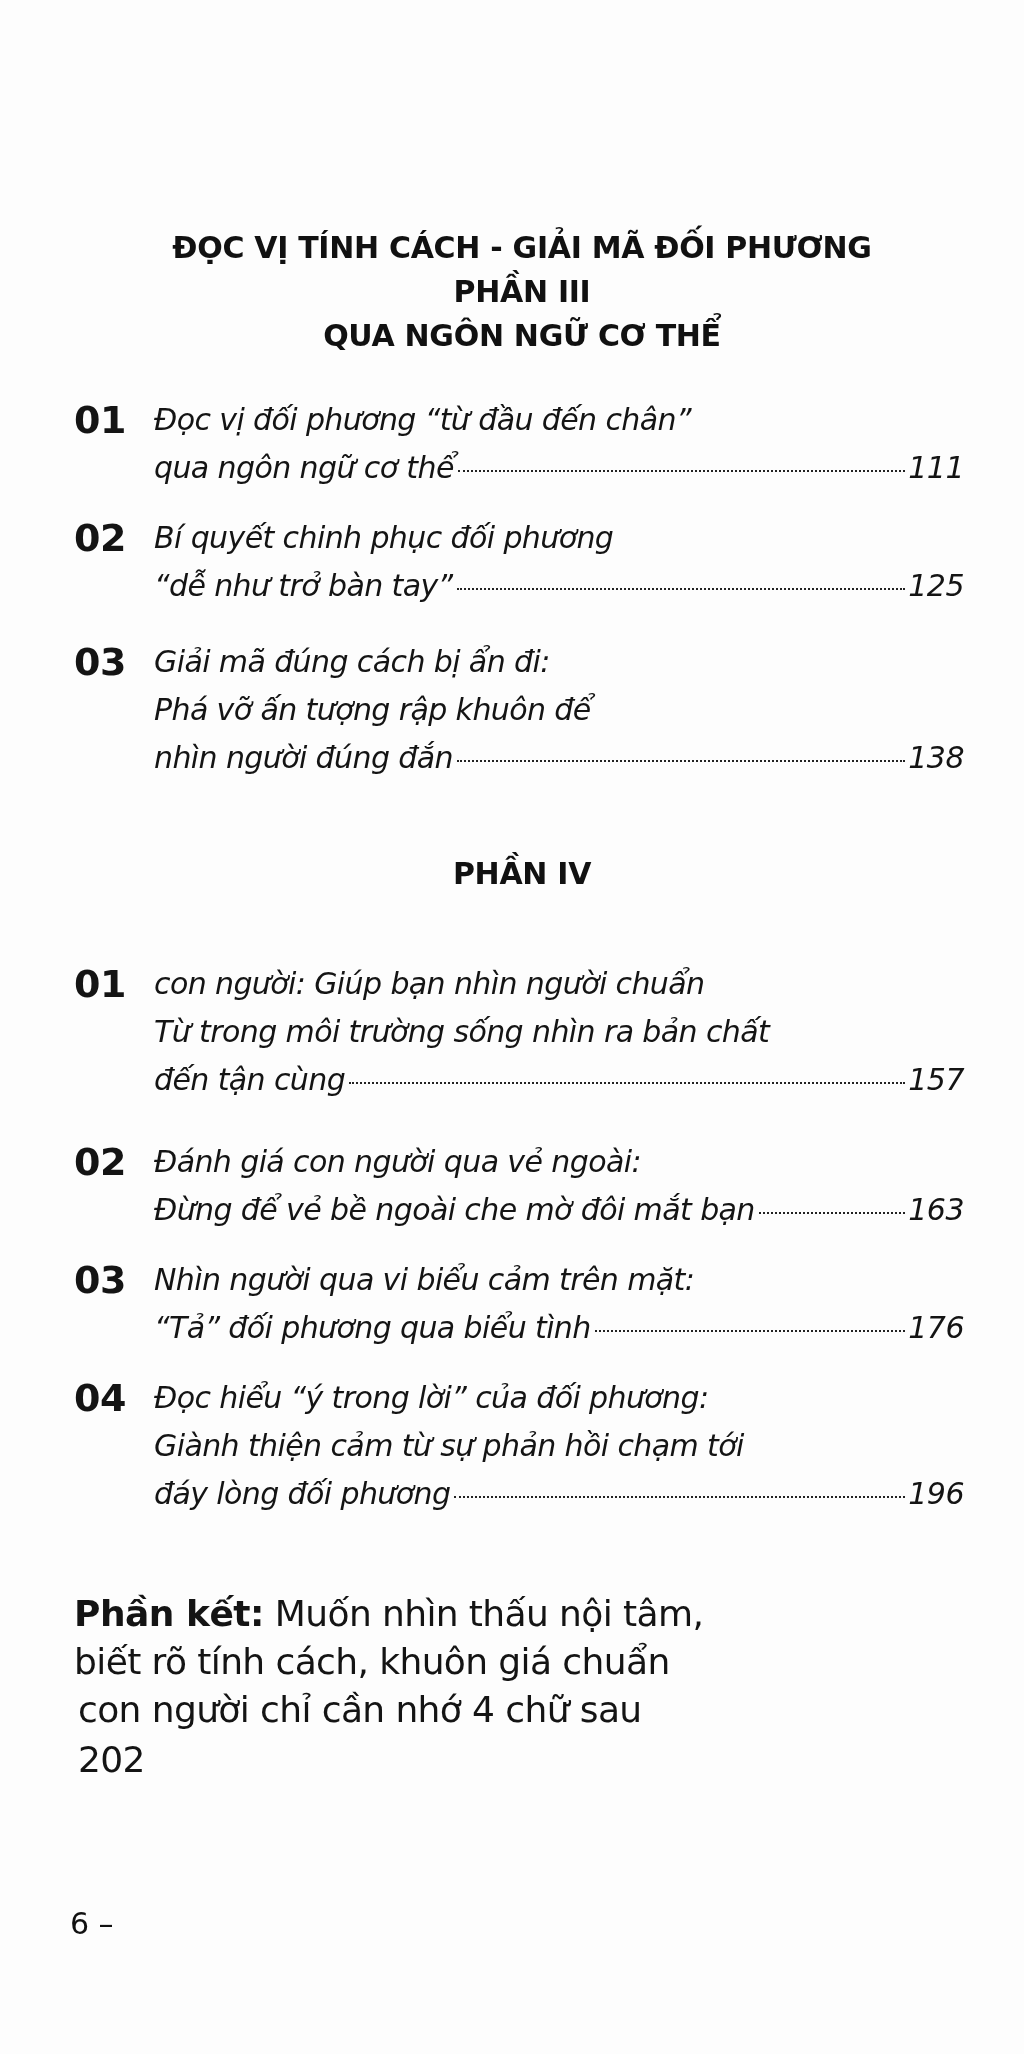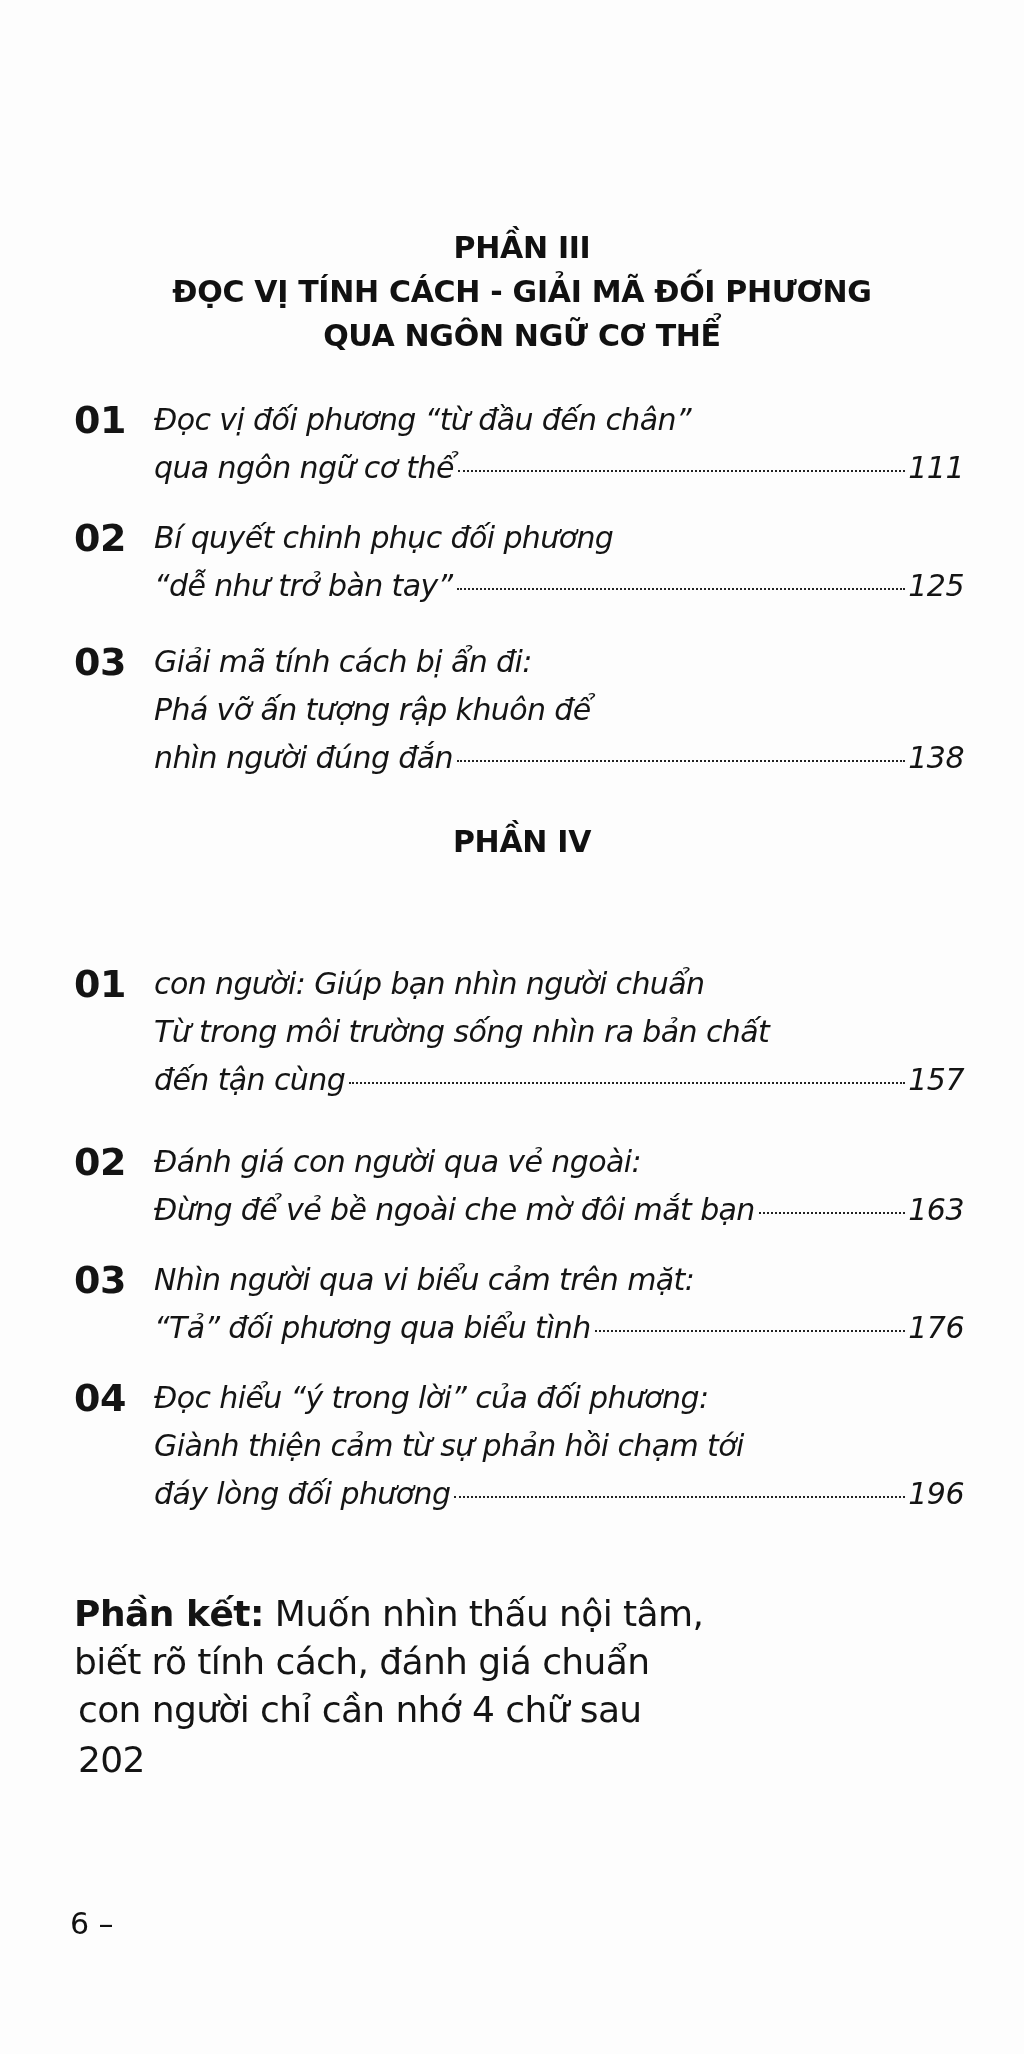--- a/index.html
+++ b/index.html
@@ -102,22 +102,22 @@
       font-size: 30px;
       color: #111;
     }
   </style>
 </head>
 <body>
 
 <div class="page">
 
   <div class="part-heading" style="top:226px;">
+    <span class="line">ĐỌC VỊ TÍNH CÁCH - GIẢI MÃ ĐỐI PHƯƠNG</span>
     <span class="line">PHẦN III</span>
-    <span class="line">ĐỌC VỊ TÍNH CÁCH - GIẢI MÃ ĐỐI PHƯƠNG</span>
     <span class="line">QUA NGÔN NGỮ CƠ THỂ</span>
   </div>
 
   <div class="entry" style="top:396px;">
     <span class="num">01</span>
     <div class="body">
       <span class="text-line">Đọc vị đối phương “từ đầu đến chân”</span>
       <span class="last-line">
         <span>qua ngôn ngữ cơ thể</span>
         <span class="leader"></span>
@@ -134,31 +134,31 @@
         <span>“dễ như trở bàn tay”</span>
         <span class="leader"></span>
         <span class="page-num">125</span>
       </span>
     </div>
   </div>
 
   <div class="entry" style="top:638px;">
     <span class="num">03</span>
     <div class="body">
-      <span class="text-line">Giải mã tính cách bị ẩn đi:</span>
+      <span class="text-line">Giải mã đúng cách bị ẩn đi:</span>
       <span class="text-line">Phá vỡ ấn tượng rập khuôn để</span>
       <span class="last-line">
         <span>nhìn người đúng đắn</span>
         <span class="leader"></span>
         <span class="page-num">138</span>
       </span>
     </div>
   </div>
 
-  <div class="part-heading" style="top:820px;">
+  <div class="part-heading" style="top:852px;">
     <span class="line">PHẦN IV</span>
   </div>
 
   <div class="entry" style="top:960px;">
     <span class="num">01</span>
     <div class="body">
       <span class="text-line">con người: Giúp bạn nhìn người chuẩn</span>
       <span class="text-line">Từ trong môi trường sống nhìn ra bản chất</span>
       <span class="last-line">
         <span>đến tận cùng</span>
@@ -202,21 +202,21 @@
         <span class="leader"></span>
         <span class="page-num">196</span>
       </span>
     </div>
   </div>
 
   <div class="closing" style="top:1590px;">
     <span class="text-line">
       <span class="label">Phần kết:</span><span> Muốn nhìn thấu nội tâm,</span>
     </span>
-    <span class="text-line">biết rõ tính cách, đánh giá chuẩn</span>
+    <span class="text-line">biết rõ tính cách, khuôn giá chuẩn</span>
     <span class="last-line">
       <span>con người chỉ cần nhớ 4 chữ sau</span>
       <span class="leader"></span>
       <span class="page-num">202</span>
     </span>
   </div>
 
   <div class="folio">6 –</div>
 
 </div>

